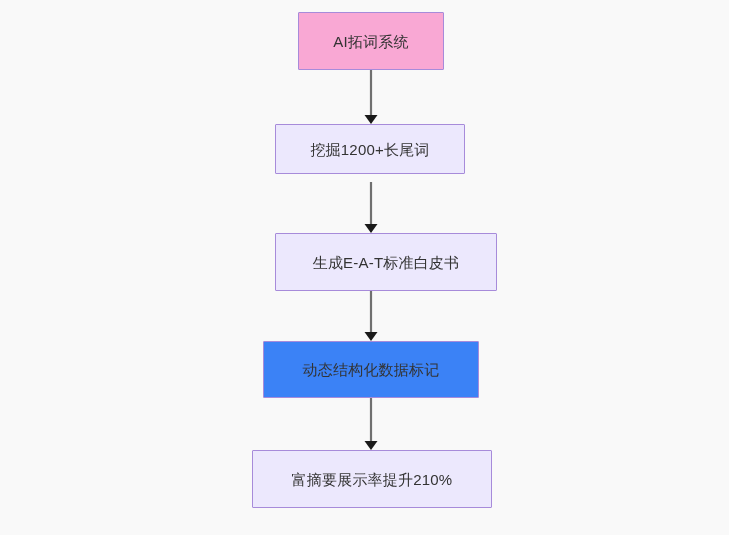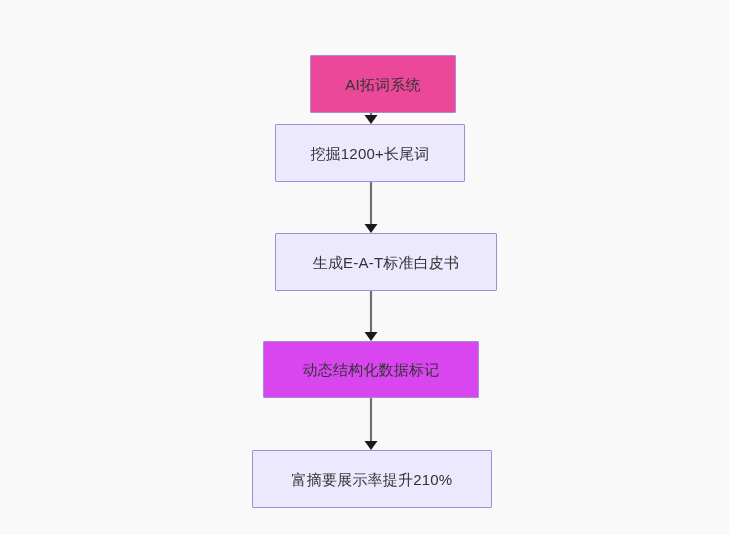--- a/index.html
+++ b/index.html
@@ -73,29 +73,29 @@
       </div>
       <div class="connector" style="left: 359px; top: 398px; height: 52px;">
         <svg width="24" height="52" viewBox="0 0 24 52">
           <line x1="12" y1="0" x2="12" y2="44" stroke="#707070" stroke-width="2.2"></line>
           <polygon points="5.5,43 18.5,43 12,52" fill="#1a1a1a"></polygon>
         </svg>
       </div>
     </div>
 
   <div id="node-layer">
-      <div class="node" style="left: 310px; top: 12px; width: 146px; height: 58px; background: #ec4899; border-color: rgb(167, 139, 218); color: rgb(51, 51, 51); margin-top: 43px;">
+      <div class="node" style="left: 298px; top: 12px; width: 146px; height: 58px; background: #f9a8d4; border-color: rgb(167, 139, 218); color: rgb(51, 51, 51);">
         <span class="node-label">AI拓词系统</span>
       </div>
-      <div class="node" style="left: 275px; top: 124px; width: 190px; height: 58px; background: rgb(236, 232, 253); border-color: rgb(167, 139, 218); color: rgb(51, 51, 51);">
+      <div class="node" style="left: 275px; top: 124px; width: 190px; height: 50px; background: rgb(236, 232, 253); border-color: rgb(167, 139, 218); color: rgb(51, 51, 51);">
         <span class="node-label">挖掘1200+长尾词</span>
       </div>
       <div class="node" style="left: 275px; top: 233px; width: 222px; height: 58px; background: rgb(236, 232, 253); border-color: rgb(167, 139, 218); color: rgb(51, 51, 51);">
         <span class="node-label">生成E-A-T标准白皮书</span>
       </div>
-      <div class="node" style="left: 263px; top: 341px; width: 216px; height: 57px; background: #d946ef; border-color: rgb(167, 139, 218); color: rgb(51, 51, 51);">
+      <div class="node" style="left: 263px; top: 341px; width: 216px; height: 57px; background: #3b82f6; border-color: rgb(167, 139, 218); color: rgb(51, 51, 51);">
         <span class="node-label">动态结构化数据标记</span>
       </div>
       <div class="node" style="left: 252px; top: 450px; width: 240px; height: 58px; background: rgb(236, 232, 253); border-color: rgb(167, 139, 218); color: rgb(51, 51, 51);">
         <span class="node-label">富摘要展示率提升210%</span>
       </div>
     </div>
 </div>
 
 </body></html>

